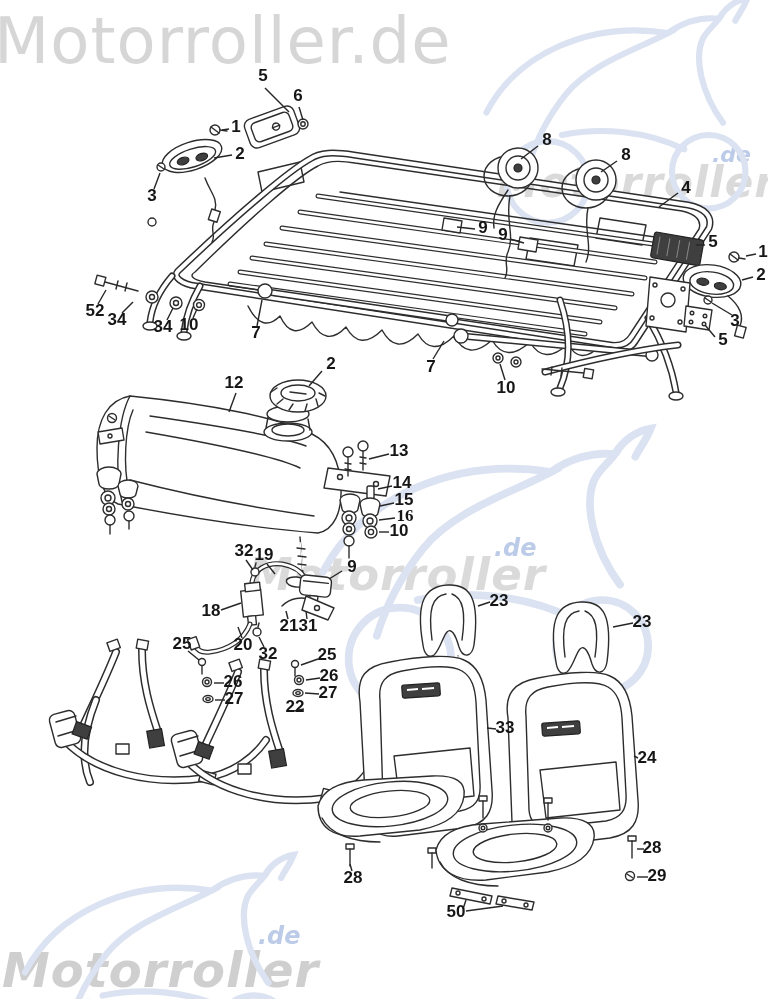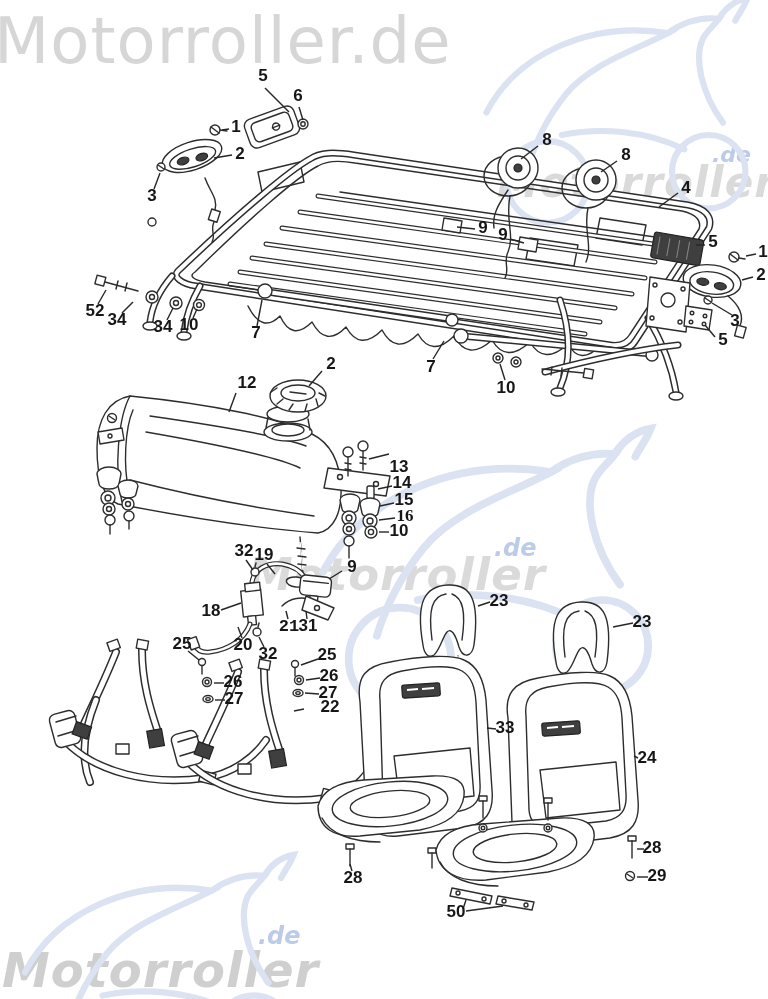--- a/index.html
+++ b/index.html
@@ -507,41 +507,41 @@
       <span class="plabel" style="left: 735px; top: 322px;">3</span>
       <span class="plabel" style="left: 723px; top: 341px;">5</span>
       <span class="plabel" style="left: 95px; top: 312px;">52</span>
       <span class="plabel" style="left: 117px; top: 321px;">34</span>
       <span class="plabel" style="left: 163px; top: 328px;">34</span>
       <span class="plabel" style="left: 189px; top: 326px;">10</span>
       <span class="plabel" style="left: 256px; top: 334px;">7</span>
       <span class="plabel" style="left: 431px; top: 368px;">7</span>
       <span class="plabel" style="left: 506px; top: 389px;">10</span>
       <span class="plabel" style="left: 331px; top: 365px;">2</span>
-      <span class="plabel" style="left: 247px; top: 384px;">12</span>
-      <span class="plabel" style="left: 399px; top: 468px;">13</span>
+      <span class="plabel" style="left: 234px; top: 384px;">12</span>
+      <span class="plabel" style="left: 399px; top: 452px;">13</span>
       <span class="plabel" style="left: 402px; top: 484px;">14</span>
       <span class="plabel" style="left: 404px; top: 501px;">15</span>
       <span class="plabel" style="left: 405px; top: 517px; font-family: Liberation Serif, serif;">16</span>
       <span class="plabel" style="left: 399px; top: 532px;">10</span>
       <span class="plabel" style="left: 244px; top: 552px;">32</span>
       <span class="plabel" style="left: 264px; top: 556px;">19</span>
       <span class="plabel" style="left: 352px; top: 568px;">9</span>
       <span class="plabel" style="left: 211px; top: 612px;">18</span>
-      <span class="plabel" style="left: 289px; top: 627px; font-family: Liberation Mono, monospace;">21</span>
+      <span class="plabel" style="left: 289px; top: 627px;">21</span>
       <span class="plabel" style="left: 308px; top: 627px;">31</span>
       <span class="plabel" style="left: 243px; top: 646px;">20</span>
       <span class="plabel" style="left: 268px; top: 655px;">32</span>
       <span class="plabel" style="left: 182px; top: 645px;">25</span>
       <span class="plabel" style="left: 233px; top: 683px;">26</span>
       <span class="plabel" style="left: 234px; top: 700px;">27</span>
       <span class="plabel" style="left: 327px; top: 656px;">25</span>
       <span class="plabel" style="left: 329px; top: 677px;">26</span>
       <span class="plabel" style="left: 328px; top: 694px;">27</span>
-      <span class="plabel" style="left: 330px; top: 708px;">22</span>
+      <span class="plabel" style="left: 295px; top: 708px;">22</span>
       <span class="plabel" style="left: 499px; top: 602px;">23</span>
       <span class="plabel" style="left: 642px; top: 623px;">23</span>
       <span class="plabel" style="left: 505px; top: 729px;">33</span>
       <span class="plabel" style="left: 647px; top: 759px;">24</span>
       <span class="plabel" style="left: 353px; top: 879px;">28</span>
       <span class="plabel" style="left: 652px; top: 849px;">28</span>
       <span class="plabel" style="left: 657px; top: 877px;">29</span>
       <span class="plabel" style="left: 456px; top: 913px;">50</span>
     </div>
 </div>

